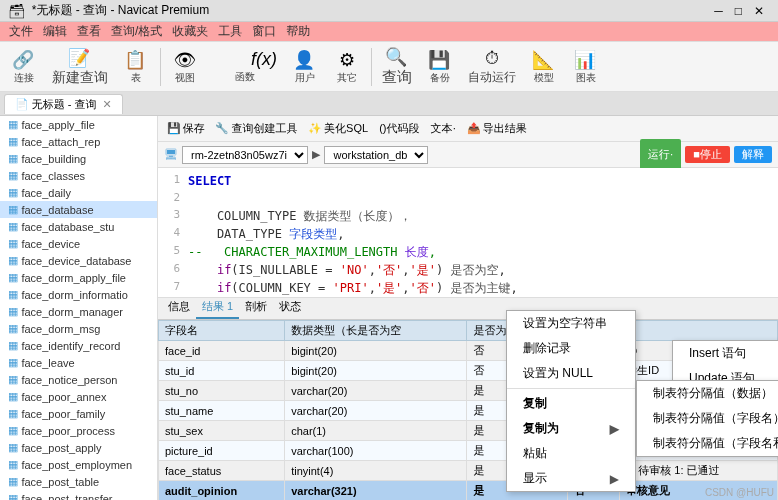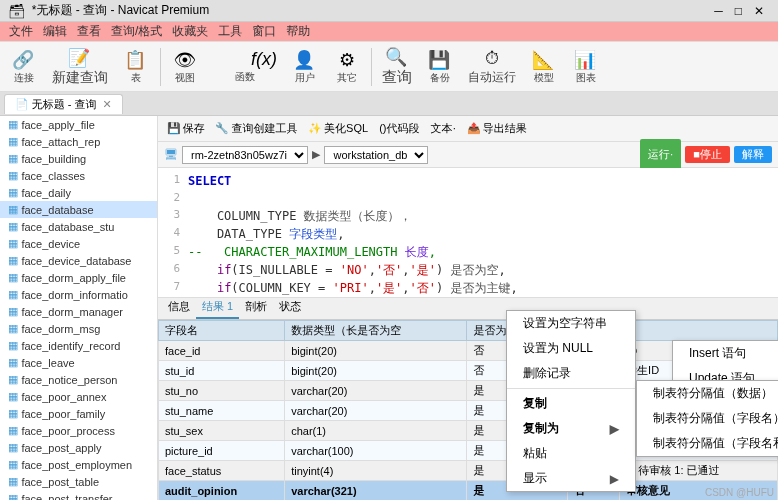--- a/index.html
+++ b/index.html
@@ -342,22 +342,22 @@
             </tbody>
         </table>
       </div>
     </div>
 
   </div>
 </div>
 
 <div style="position:absolute;left:506px;top:310px;background:#fff;border:1px solid #aaa;box-shadow:2px 2px 6px rgba(0,0,0,0.2);z-index:100;min-width:130px;font-size:12px;">
   <div class="context-menu-item">设置为空字符串</div>
+  <div class="context-menu-item">删除记录</div>
   <div class="context-menu-item">设置为 NULL</div>
-  <div class="context-menu-item">删除记录</div>
   <div style="height:1px;background:#ddd;margin:2px 0;"></div>
   <div class="context-menu-item" style="font-weight:bold;">复制</div>
   <div class="context-menu-item" style="font-weight:bold;">
     <span>复制为</span>
     <span style="color:#555;">▶</span>
   </div>
   <div class="context-menu-item">粘贴</div>
   <div class="context-menu-item">
     <span>显示</span>
     <span style="color:#555;">▶</span>

